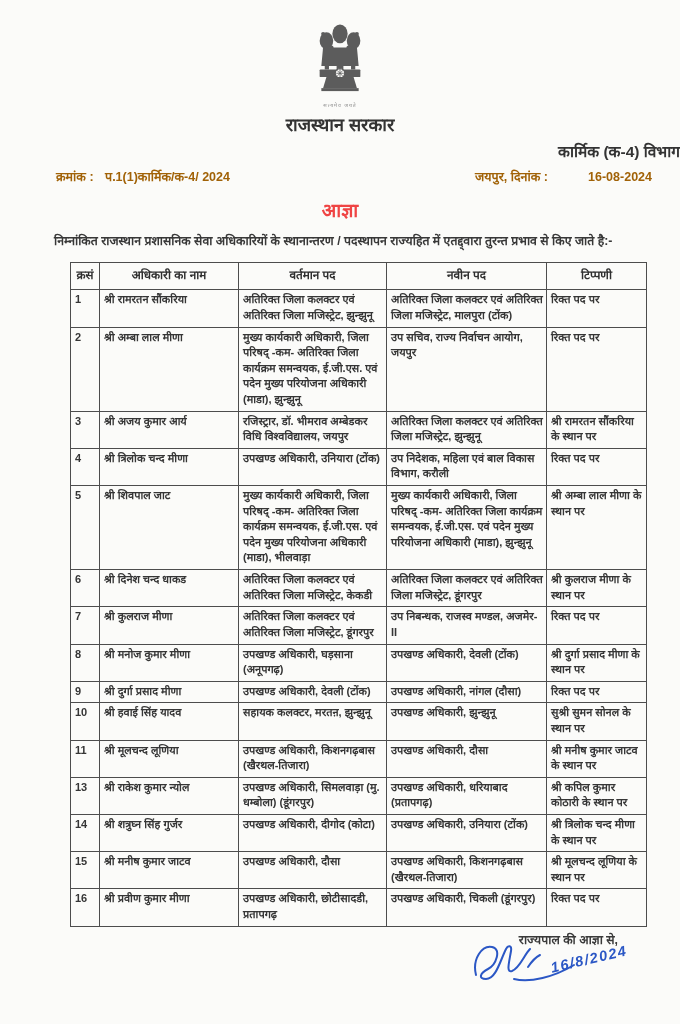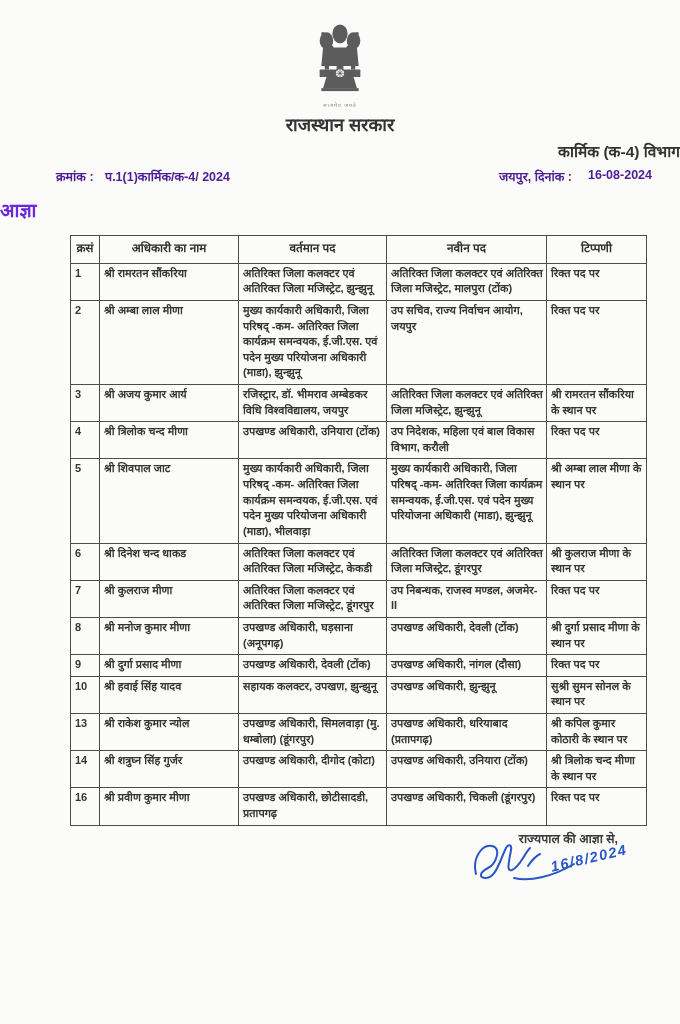--- a/index.html
+++ b/index.html
@@ -43,29 +43,30 @@
     color:#333;
     margin-top:4px;
   }
   .ref-line{
     display:flex;
     justify-content:space-between;
     align-items:baseline;
     padding:6px 28px 0 56px;
     font-size:12.5px;
     font-weight:600;
-    color:#4c1d95;
+    color:#a16207;
   }
   .ref-left{white-space:nowrap;}
   .ref-left .ref-number{margin-left:8px;}
-  .ref-right{display:flex;gap:16px;white-space:nowrap;}
+  .ref-right{display:flex;gap:40px;white-space:nowrap;align-items:center;}
   .order-title{
+    text-align:center;
     font-size:19px;
     font-weight:700;
-    color:#6d28d9;
+    color:#ef4444;
     margin-top:12px;
   }
   .intro{
     padding:10px 26px 0 54px;
     font-size:12.3px;
     font-weight:600;
     color:#383838;
     line-height:1.35;
   }
   
@@ -173,20 +174,21 @@
       <span class="ref-number">प.1(1)कार्मिक/क-4/ 2024</span>
     </div>
     <div class="ref-right">
       <span>जयपुर, दिनांक :</span>
       <span>16-08-2024</span>
     </div>
   </div>
 
   <div class="order-title">आज्ञा</div>
 
+  <div class="intro">निम्नांकित राजस्थान प्रशासनिक सेवा अधिकारियों के स्थानान्तरण / पदस्थापन राज्यहित में एतद्द्वारा तुरन्त प्रभाव से किए जाते है:-</div>
 
   <table class="transfer">
     <colgroup>
       <col style="width:29px">
       <col style="width:139px">
       <col style="width:148px">
       <col style="width:160px">
       <col style="width:100px">
     </colgroup>
     <thead>
@@ -258,37 +260,51 @@
         <tr>
           <td class="col-sn">9</td>
           <td>श्री दुर्गा प्रसाद मीणा</td>
           <td>उपखण्ड अधिकारी, देवली (टोंक)</td>
           <td>उपखण्ड अधिकारी, नांगल (दौसा)</td>
           <td>रिक्त पद पर</td>
         </tr>
         <tr>
           <td class="col-sn">10</td>
           <td>श्री हवाई सिंह यादव</td>
-          <td>सहायक कलक्टर, उपखण़, झुन्झुनू</td>
+          <td>सहायक कलक्टर, मरतऩ, झुन्झुनू</td>
           <td>उपखण्ड अधिकारी, झुन्झुनू</td>
           <td>सुश्री सुमन सोनल के स्थान पर</td>
+        </tr>
+        <tr>
+          <td class="col-sn">11</td>
+          <td>श्री मूलचन्द लूणिया</td>
+          <td>उपखण्ड अधिकारी, किशनगढ़बास (खैरथल-तिजारा)</td>
+          <td>उपखण्ड अधिकारी, दौसा</td>
+          <td>श्री मनीष कुमार जाटव के स्थान पर</td>
         </tr>
         <tr>
           <td class="col-sn">13</td>
           <td>श्री राकेश कुमार न्योल</td>
           <td>उपखण्ड अधिकारी, सिमलवाड़ा (मु. धम्बोला) (डूंगरपुर)</td>
           <td>उपखण्ड अधिकारी, धरियाबाद (प्रतापगढ़)</td>
           <td>श्री कपिल कुमार कोठारी के स्थान पर</td>
         </tr>
         <tr>
           <td class="col-sn">14</td>
           <td>श्री शत्रुघ्न सिंह गुर्जर</td>
           <td>उपखण्ड अधिकारी, दीगोद (कोटा)</td>
           <td>उपखण्ड अधिकारी, उनियारा (टोंक)</td>
           <td>श्री त्रिलोक चन्द मीणा के स्थान पर</td>
+        </tr>
+        <tr>
+          <td class="col-sn">15</td>
+          <td>श्री मनीष कुमार जाटव</td>
+          <td>उपखण्ड अधिकारी, दौसा</td>
+          <td>उपखण्ड अधिकारी, किशनगढ़बास (खैरथल-तिजारा)</td>
+          <td>श्री मूलचन्द लूणिया के स्थान पर</td>
         </tr>
         <tr>
           <td class="col-sn">16</td>
           <td>श्री प्रवीण कुमार मीणा</td>
           <td>उपखण्ड अधिकारी, छोटीसादडी, प्रतापगढ़</td>
           <td>उपखण्ड अधिकारी, चिकली (डूंगरपुर)</td>
           <td>रिक्त पद पर</td>
         </tr>
       </tbody>
   </table>

